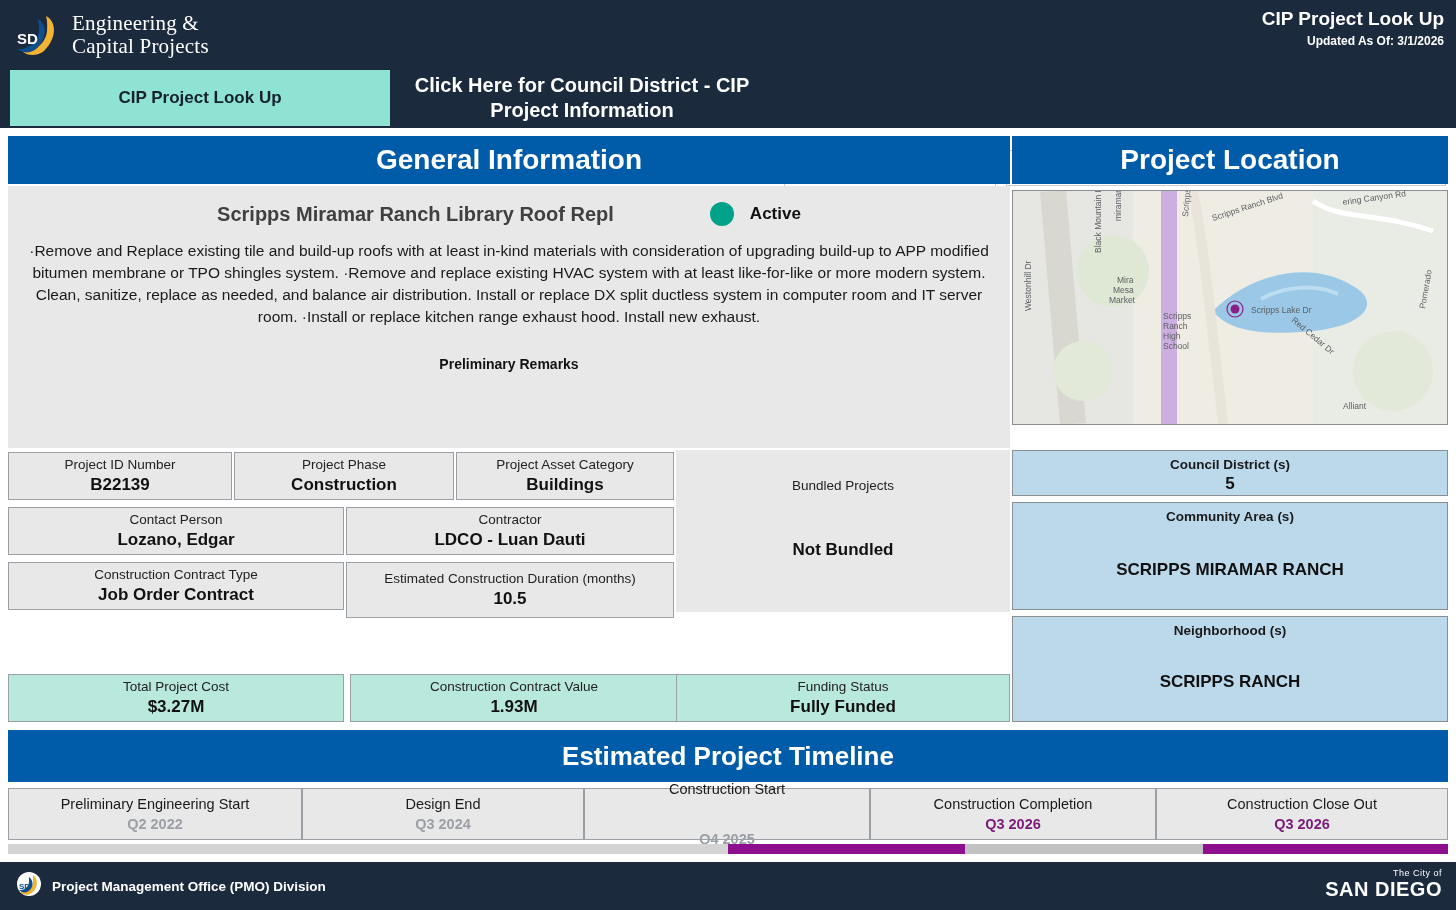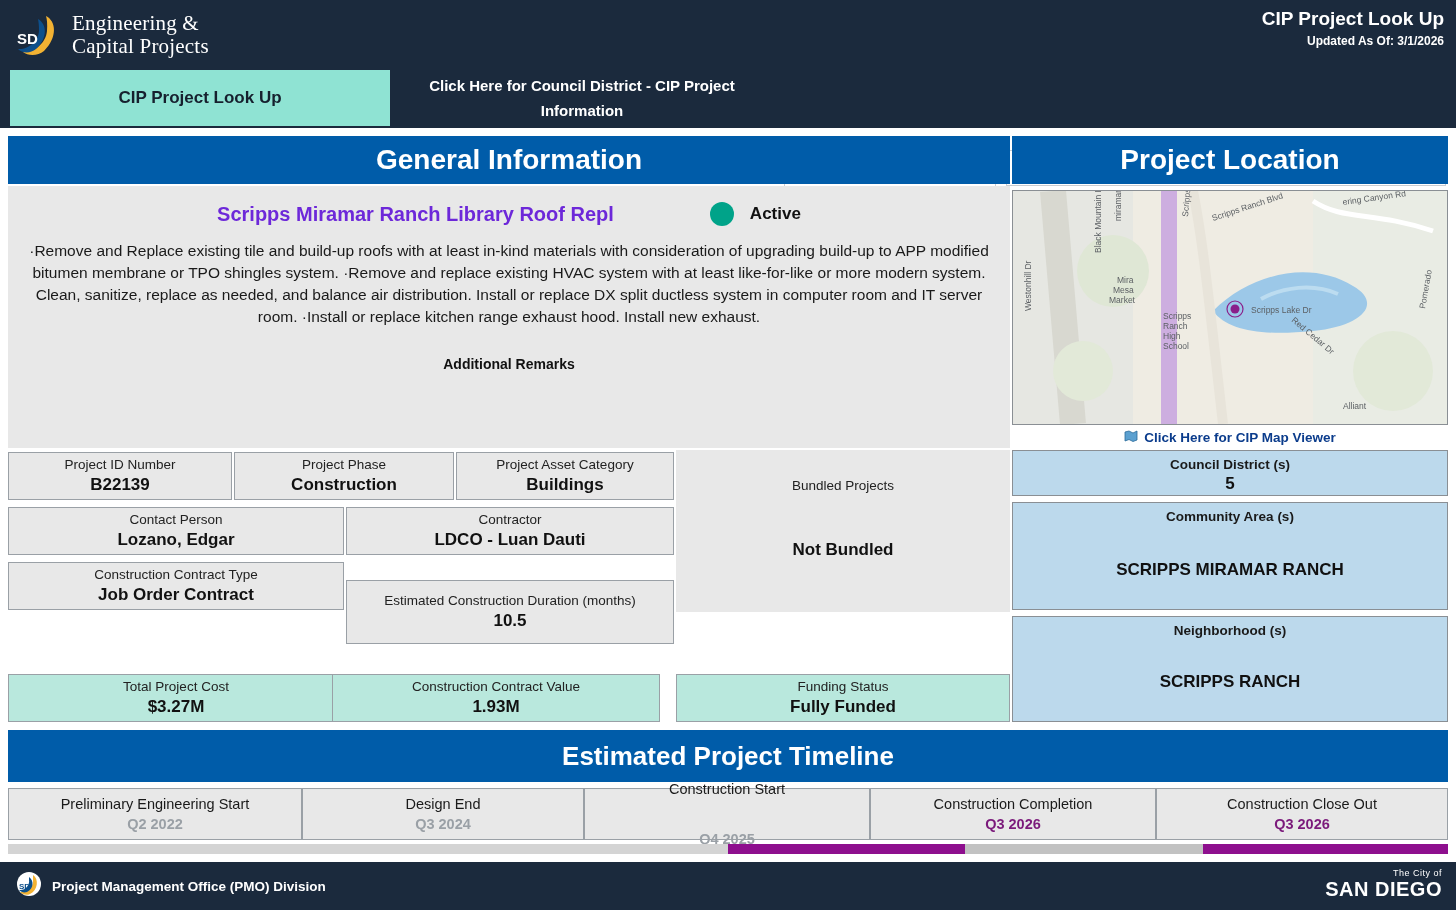--- a/index.html
+++ b/index.html
@@ -46,21 +46,21 @@
   }
   .tab-main {
     position: absolute; left: 10px; top: 0px; width: 380px; height: 56px;
     background: #8fe3d3; border: 1px solid #8fe3d3;
     display: flex; align-items: center; justify-content: center;
     color: #16202e; font-size: 17px; font-weight: bold;
   }
   .nav-link {
     position: absolute; left: 392px; top: 2px; width: 380px; height: 52px;
     display: flex; align-items: center; justify-content: center; text-align: center;
-    color: #ffffff; font-size: 15px; font-weight: bold; line-height: 25px;
+    color: #ffffff; font-size: 20px; font-weight: bold; line-height: 25px;
     padding: 0 8px;
   }
   .combo {
     position: absolute; background: #ffffff; border: 1px solid #c9ccd1;
     display: flex; align-items: center;
     height: 36px;
   }
   .combo .ph {
     flex: 1; font-size: 13.5px; color: #6f7479; padding-left: 10px;
     white-space: nowrap; overflow: hidden; text-overflow: ellipsis;
@@ -87,21 +87,21 @@
 
   
   #general-panel {
     position: absolute; left: 8px; top: 186px; width: 1002px; height: 262px;
     background: #e8e8e8;
   }
   .proj-title-row {
     display: flex; align-items: center; justify-content: center; gap: 16px;
     padding-top: 16px;
   }
-  .proj-title { font-size: 20px; font-weight: bold; color: #6d28d9; }
+  .proj-title { font-size: 20px; font-weight: bold; color: #404040; }
   .status-dot {
     width: 24px; height: 24px; border-radius: 50%; background: #00a389;
     margin-left: 80px;
   }
   .status-label { font-size: 17px; font-weight: bold; color: #111; }
   .proj-desc {
     margin: 14px 14px 0 14px;
     font-size: 15.5px; line-height: 22px; color: #1a1a1a; text-align: center;
   }
   .addl-remarks {
@@ -118,29 +118,29 @@
   .cell .lab { font-size: 13.5px; color: #222; }
   .cell .val { font-size: 17px; font-weight: bold; color: #111; margin-top: 3px; }
 
   #c-projid   { left: 8px;   top: 452px; width: 224px; height: 48px; }
   #c-phase    { left: 234px; top: 452px; width: 220px; height: 48px; }
   #c-asset    { left: 456px; top: 452px; width: 218px; height: 48px; }
   #c-bundled  { left: 676px; top: 450px; width: 334px; height: 162px; border: none; background: #e8e8e8; }
   #c-contact  { left: 8px;   top: 507px; width: 336px; height: 48px; }
   #c-contractor { left: 346px; top: 507px; width: 328px; height: 48px; }
   #c-cctype   { left: 8px;   top: 562px; width: 336px; height: 48px; }
-  #c-duration { left: 346px; top: 562px; width: 328px; height: 64px; margin-top: 18px; }
+  #c-duration { left: 346px; top: 562px; width: 328px; height: 56px; }
 
   #c-bundled .lab { font-size: 13.5px; color: #222; position: relative; top: -34px; }
   #c-bundled .val { font-size: 17px; font-weight: bold; position: relative; top: 10px; }
 
   
   .cell.teal { background: #b9e8dd; border: 1px solid #9aa0a6; }
   #f-total    { left: 8px;   top: 674px; width: 336px; height: 48px; }
-  #f-contract { left: 332px; top: 674px; width: 328px; height: 48px; }
+  #f-contract { left: 350px; top: 674px; width: 328px; height: 48px; }
   #f-funding  { left: 676px; top: 674px; width: 334px; height: 48px; }
 
   
   #map-box {
     position: absolute; left: 1012px; top: 190px; width: 436px; height: 235px;
     border: 1px solid #8a8f94; overflow: hidden; background: #e9e4da;
   }
   #map-link {
     position: absolute; left: 1012px; top: 427px; width: 436px; height: 20px;
     display: flex; align-items: center; justify-content: center; gap: 6px;
@@ -249,21 +249,21 @@
   <div class="bar" id="bar-general">General Information</div>
   <div class="bar" id="bar-location">Project Location</div>
 
   <div id="general-panel">
     <div class="proj-title-row">
       <span class="proj-title">Scripps Miramar Ranch Library Roof Repl</span>
       <span class="status-dot"></span>
       <span class="status-label">Active</span>
     </div>
     <div class="proj-desc">·Remove and Replace existing tile and build-up roofs with at least in-kind materials with consideration of upgrading build-up to APP modified bitumen membrane or TPO shingles system.   ·Remove and replace existing HVAC system with at least like-for-like or more modern system. Clean, sanitize, replace as needed, and balance air distribution. Install or replace DX split ductless system in computer room and IT server room.   ·Install or replace kitchen range exhaust hood. Install new exhaust.</div>
-    <div class="addl-remarks">Additional Remarks</div>
+    <div class="addl-remarks">Preliminary Remarks</div>
   </div>
 
   <div class="cell" id="c-projid">
     <span class="lab">Project ID Number</span>
     <span class="val">B22139</span>
   </div>
   <div class="cell" id="c-phase">
     <span class="lab">Project Phase</span>
     <span class="val">Construction</span>
   </div>
@@ -335,28 +335,20 @@
         <text x="150" y="128">Scripps</text>
         <text x="150" y="138">Ranch</text>
         <text x="150" y="148">High</text>
         <text x="150" y="158">School</text>
         <text x="18" y="120" transform="rotate(-90 18 120)">Westonhill Dr</text>
         <text x="412" y="118" transform="rotate(-80 412 118)">Pomerado</text>
         <text x="330" y="218">Alliant</text>
       </g>
     </svg>
   </div>
-  <div id="map-link">
-    <span>
-      <svg width="14" height="12" viewBox="0 0 14 12">
-          <path d="M1 2 L5 1 L9 3 L13 1 L13 10 L9 11.5 L5 9.5 L1 11 Z" fill="#5ba0d0" stroke="#2a6b9b" stroke-width="0.8"></path>
-        </svg>
-    </span>
-    <span>Click Here for CIP Map Viewer</span>
-  </div>
 
   <div class="loc-cell" id="l-district">
     <span class="lab">Council District (s)</span>
     <span class="val">5</span>
   </div>
   <div class="loc-cell" id="l-neighborhood">
     <span class="lab">Neighborhood (s)</span>
     <span class="val">SCRIPPS RANCH</span>
   </div>
   <div class="loc-cell" id="l-community">

